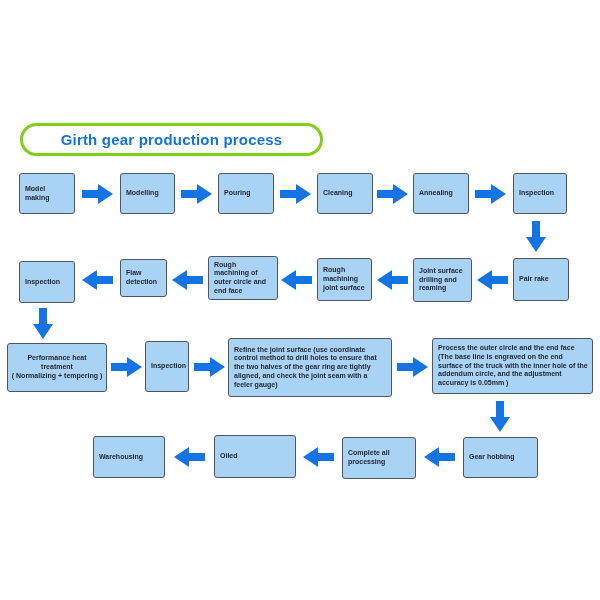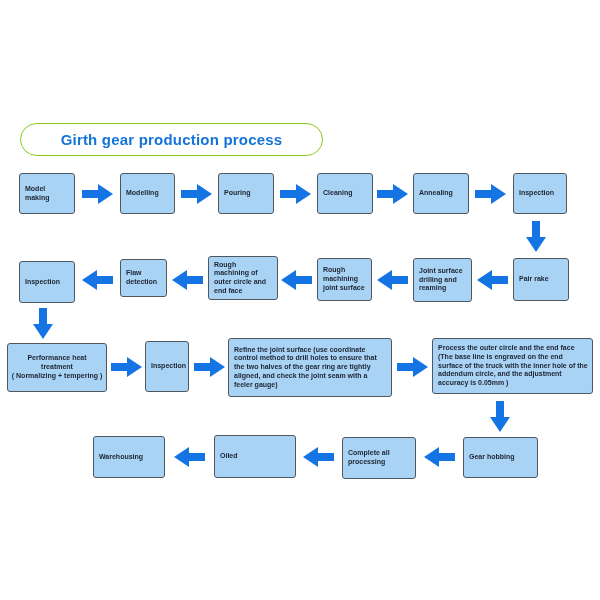--- a/index.html
+++ b/index.html
@@ -2,21 +2,21 @@
 <html><head>
 <meta charset="utf-8">
 <style>
   html,body { margin:0; padding:0; }
   body { width:600px; height:600px; background:#ffffff; overflow:hidden;
          font-family:"Liberation Sans", sans-serif; }
   .stage { position:relative; width:600px; height:600px; background:#ffffff; }
 
   .title-pill {
     position:absolute; left:20px; top:123px; width:303px; height:33px;
-    border:1px solid #84cc16; border-radius:17px; background:#ffffff;
+    border:3px solid #84cc16; border-radius:17px; background:#ffffff;
     display:flex; align-items:center; justify-content:center;
     box-sizing:border-box;
   }
   .title-pill span {
     color:#1473d8; font-weight:bold; font-size:15px; letter-spacing:0.2px;
   }
 
   .box {
     position:absolute; background:#a9d3f5; border:1px solid #51565d;
     border-radius:3px; box-sizing:border-box;

